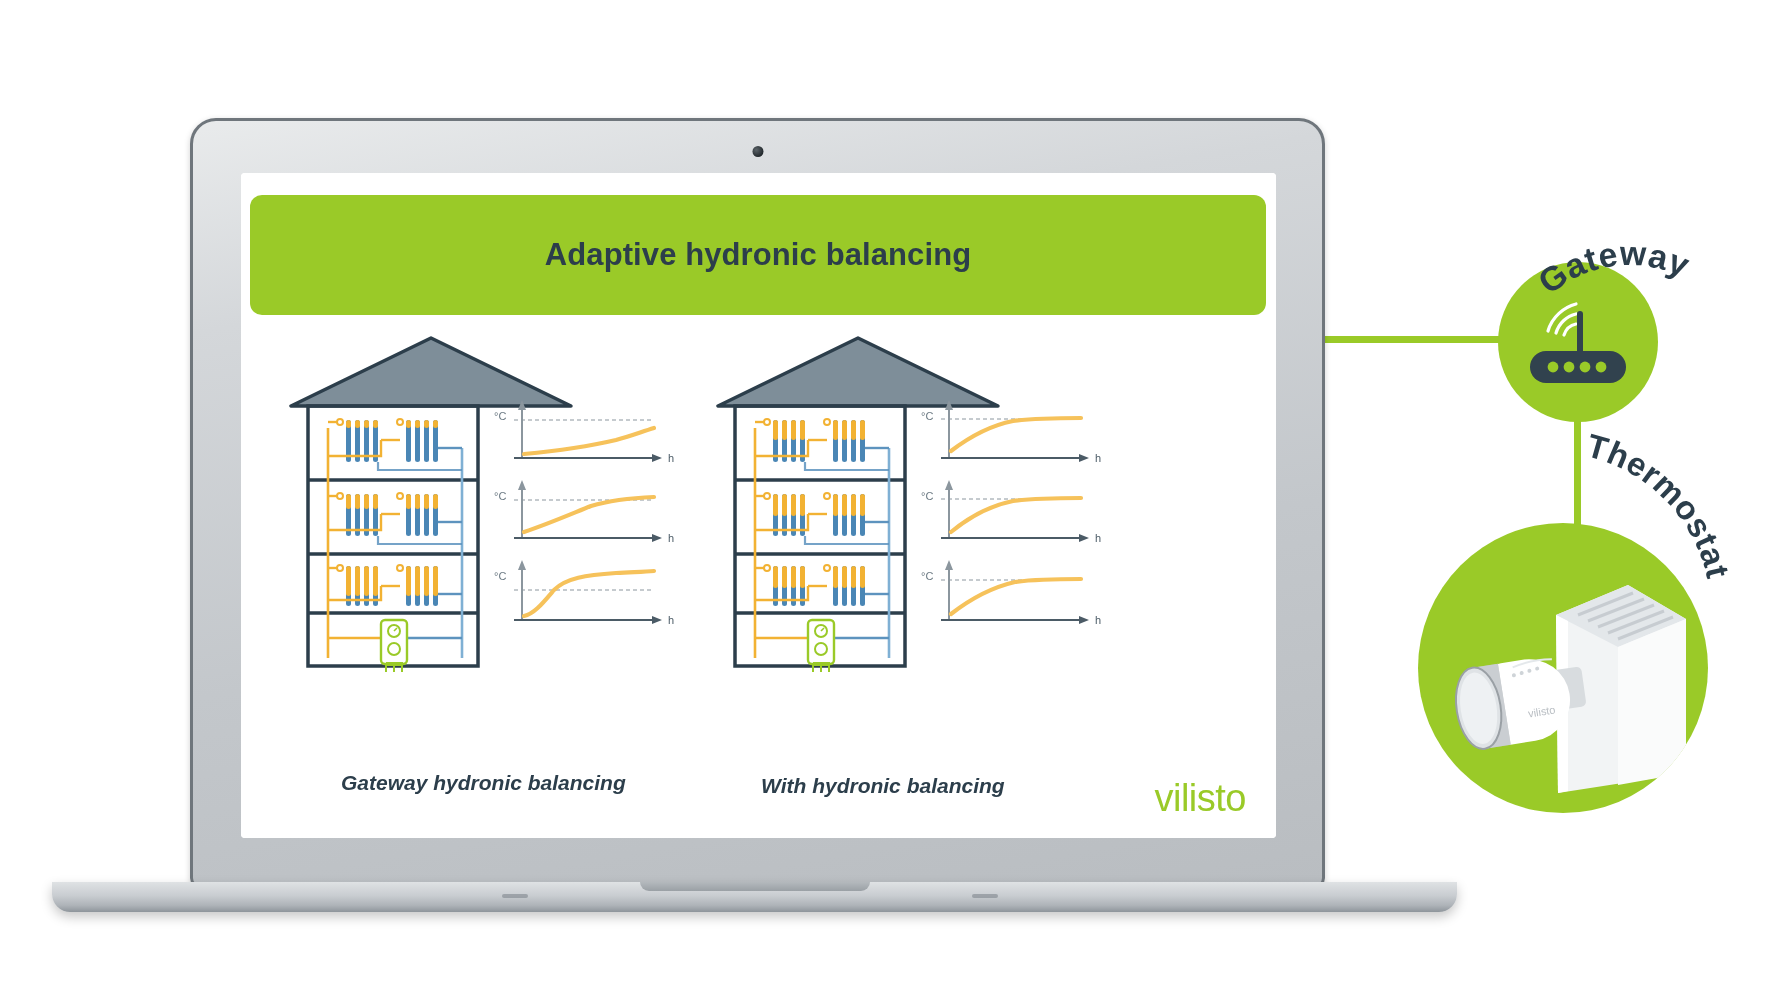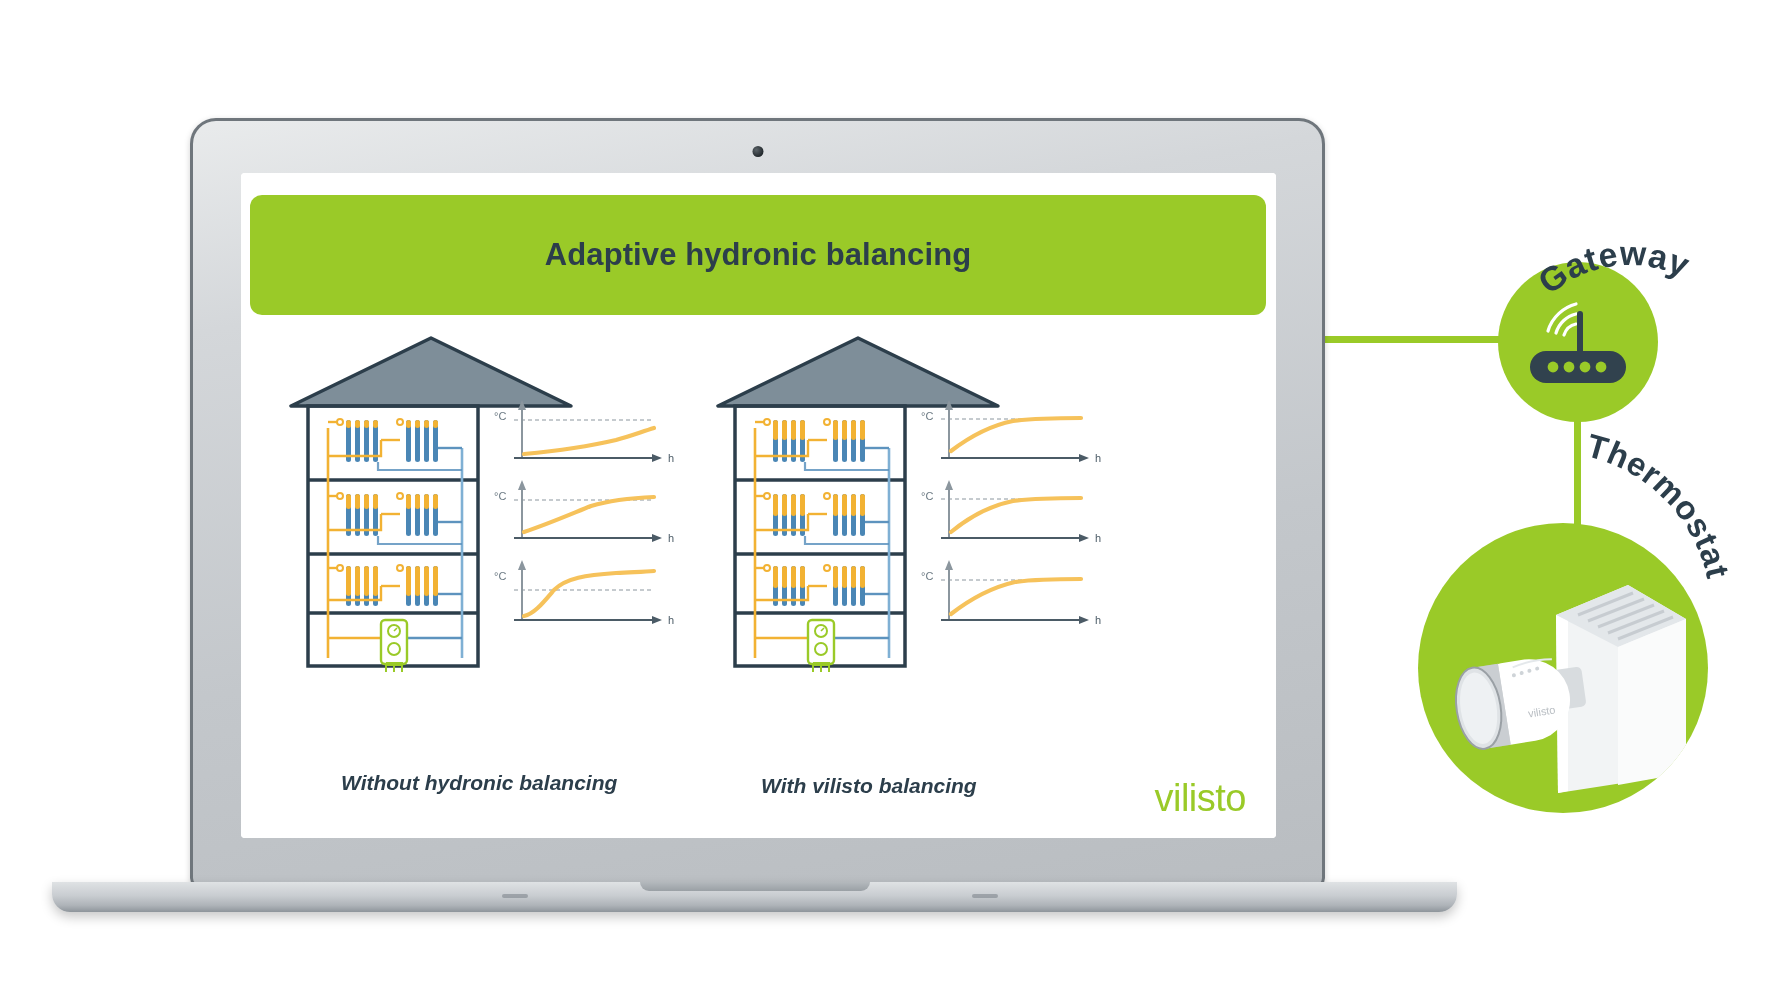--- a/index.html
+++ b/index.html
@@ -421,22 +421,22 @@
                 <line x1="228" y1="292" x2="370" y2="292" stroke="#4b5b66" stroke-width="2"></line>
                 <polygon points="376,292 366,288 366,296" fill="#4b5b66"></polygon>
                 <text x="382" y="296" font-size="11" fill="#4b5b66" font-family="Liberation Sans, sans-serif">h</text>
                 <line x1="228" y1="252" x2="368" y2="252" stroke="#8b969e" stroke-width="1" stroke-dasharray="4 3"></line>
                 <path d="M238 286 C 256 272, 276 260, 302 254 C 324 251, 346 251, 368 251" fill="none" stroke="#F6C25B" stroke-width="4.2" stroke-linecap="round"></path>
               </g>
             </svg>
           </div>
         </div>
 
-        <div class="caption caption-left">Without hydronic balancing</div>
-        <div class="caption caption-right">With vilisto balancing</div>
+        <div class="caption caption-left">Gateway hydronic balancing</div>
+        <div class="caption caption-right">With hydronic balancing</div>
 
         <div class="brand-logo">vilisto</div>
       </div>
     </div>
   </div>
 
   <div class="laptop-base">
     <div class="base-notch-l"></div>
     <div class="base-notch-r"></div>
   </div>

